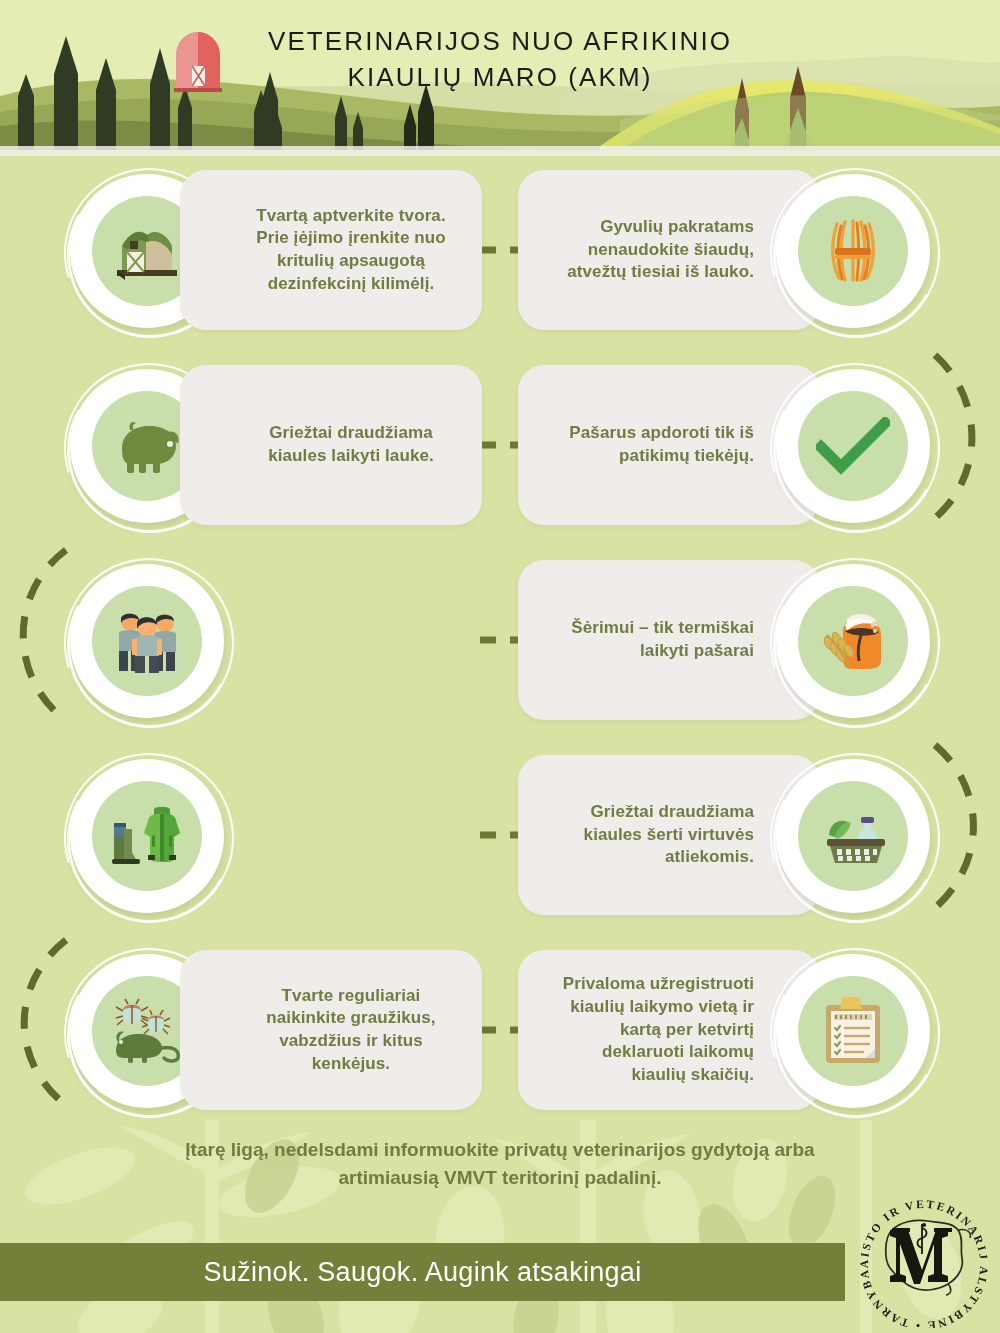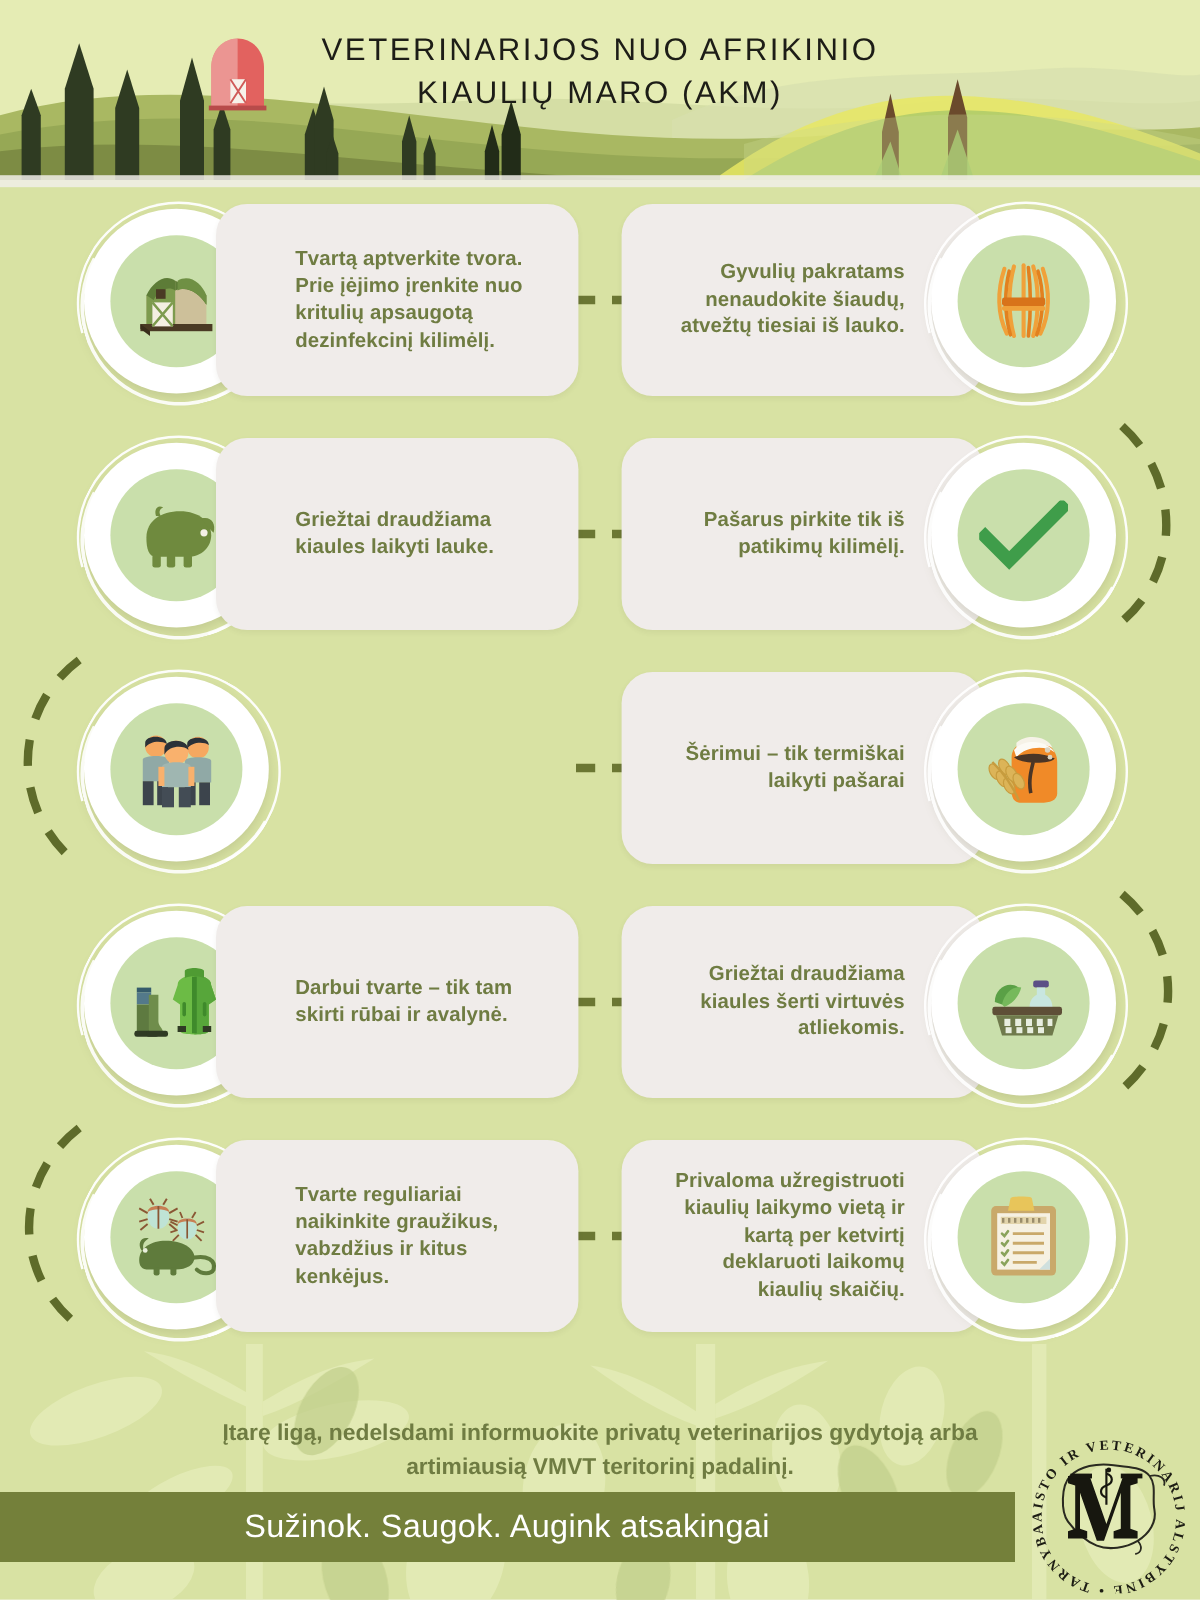--- a/index.html
+++ b/index.html
@@ -68,21 +68,21 @@
     box-sizing:border-box;
   }
   .item.left .card{left:118px;width:302px;justify-content:flex-end;padding:0 26px 0 66px;}
   .item.right .card{left:0;width:302px;justify-content:flex-start;padding:0 66px 0 26px;}
 
   .card-text{
     font-size:17px;line-height:1.33;
     font-weight:700;color:#6f7c42;
     letter-spacing:.1px;
   }
-  .item.left .card-text{text-align:left;}
+  .item.left .card-text{text-align:center;}
   .item.right .card-text{text-align:right;}
 
   
   .medallion{
     position:absolute;top:0;width:170px;height:170px;
     top:8px;
   }
   .item.left .medallion{left:0;}
   .item.right .medallion{right:0;}
 
@@ -118,21 +118,21 @@
 
   
   .bottom{
     position:absolute;left:0;top:1120px;width:1000px;height:213px;
     background:#d8e2a3;overflow:hidden;z-index:8;
   }
   .bottom svg.leafbg{position:absolute;left:0;top:0;}
   .bottom-note{
     position:absolute;left:140px;top:16px;width:720px;
     text-align:center;z-index:5;
-    font-size:19px;line-height:1.45;font-weight:700;color:#6f7c42;margin-top:45px;
+    font-size:19px;line-height:1.45;font-weight:700;color:#6f7c42;
   }
   .ribbon{
     position:absolute;left:0;top:123px;width:845px;height:58px;
     background:#74803a;z-index:6;
   }
   .ribbon-text{
     position:absolute;left:0;top:0;width:845px;height:58px;
     display:flex;align-items:center;justify-content:center;
     color:#ffffff;font-size:27px;letter-spacing:.3px;font-weight:400;
   }
@@ -303,21 +303,21 @@
             </svg>
           </div>
         </div>
         <div class="card">
           <div class="card-text">Griežtai draudžiama kiaules laikyti lauke.</div>
         </div>
       </div>
 
       <div class="item right">
         <div class="card">
-          <div class="card-text">Pašarus pirkite tik iš patikimų kilimėlį.</div>
+          <div class="card-text">Pašarus apdoroti tik iš patikimų tiekėjų.</div>
         </div>
         <div class="medallion">
           <div class="med-ring"></div>
             <div class="med-arc"></div>
             <div class="med-arc2"></div>
           <div class="med-inner">
             <svg width="74" height="58" viewBox="0 0 74 58">
               <path d="M5 30 L25 50 L69 6" stroke="#3f9d4a" stroke-width="11" fill="none" stroke-linecap="square"></path>
             </svg>
           </div>
@@ -410,23 +410,20 @@
               <path d="M40 16 C 40 10, 48 8, 54 8 C 60 8, 68 10, 68 16 L72 28 L66 32 L66 54 C 66 56, 62 57, 54 57 C 46 57, 42 56, 42 54 L42 32 L36 28 Z" fill="#6cbb45"></path>
               <path d="M54 8 C 60 8, 68 10, 68 16 L72 28 L66 32 L66 54 C 66 56, 62 57, 54 57 Z" fill="#57a63a"></path>
               <path d="M52 9 L56 9 L56 56 L52 56 Z" fill="#3f8a2b"></path>
               <path d="M46 4 C 48 1, 60 1, 62 4 L62 10 C 58 8, 50 8, 46 10 Z" fill="#4f9b33"></path>
               <rect x="44" y="30" width="3" height="12" rx="1.5" fill="#3f8a2b"></rect>
               <rect x="61" y="30" width="3" height="12" rx="1.5" fill="#3f8a2b"></rect>
               <rect x="40" y="50" width="7" height="5" fill="#2f3a24"></rect>
               <rect x="61" y="50" width="7" height="5" fill="#2f3a24"></rect>
             </svg>
           </div>
-        </div>
-        <div class="card">
-          <div class="card-text">Darbui tvarte – tik tam skirti rūbai ir avalynė.</div>
         </div>
       </div>
 
       <div class="item right">
         <div class="card">
           <div class="card-text">Griežtai draudžiama kiaules šerti virtuvės atliekomis.</div>
         </div>
         <div class="medallion">
           <div class="med-ring"></div>
             <div class="med-arc"></div>

